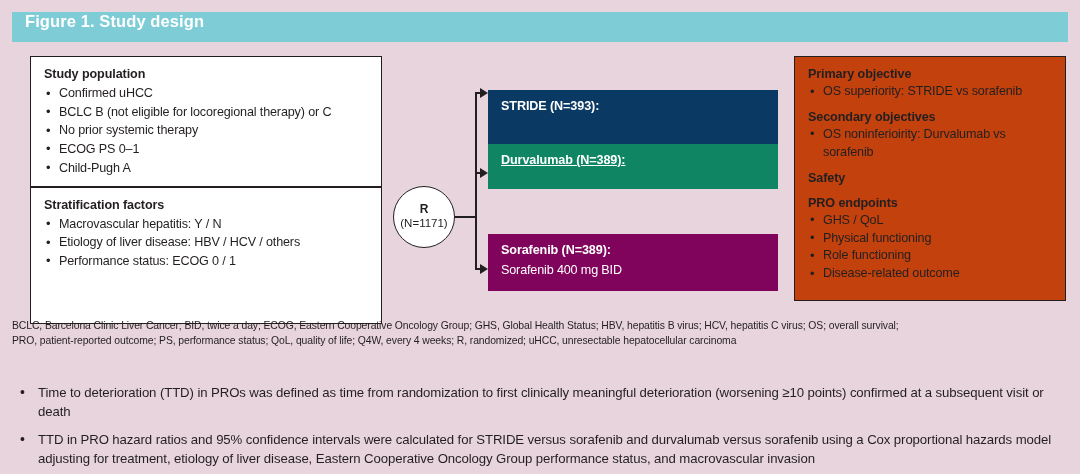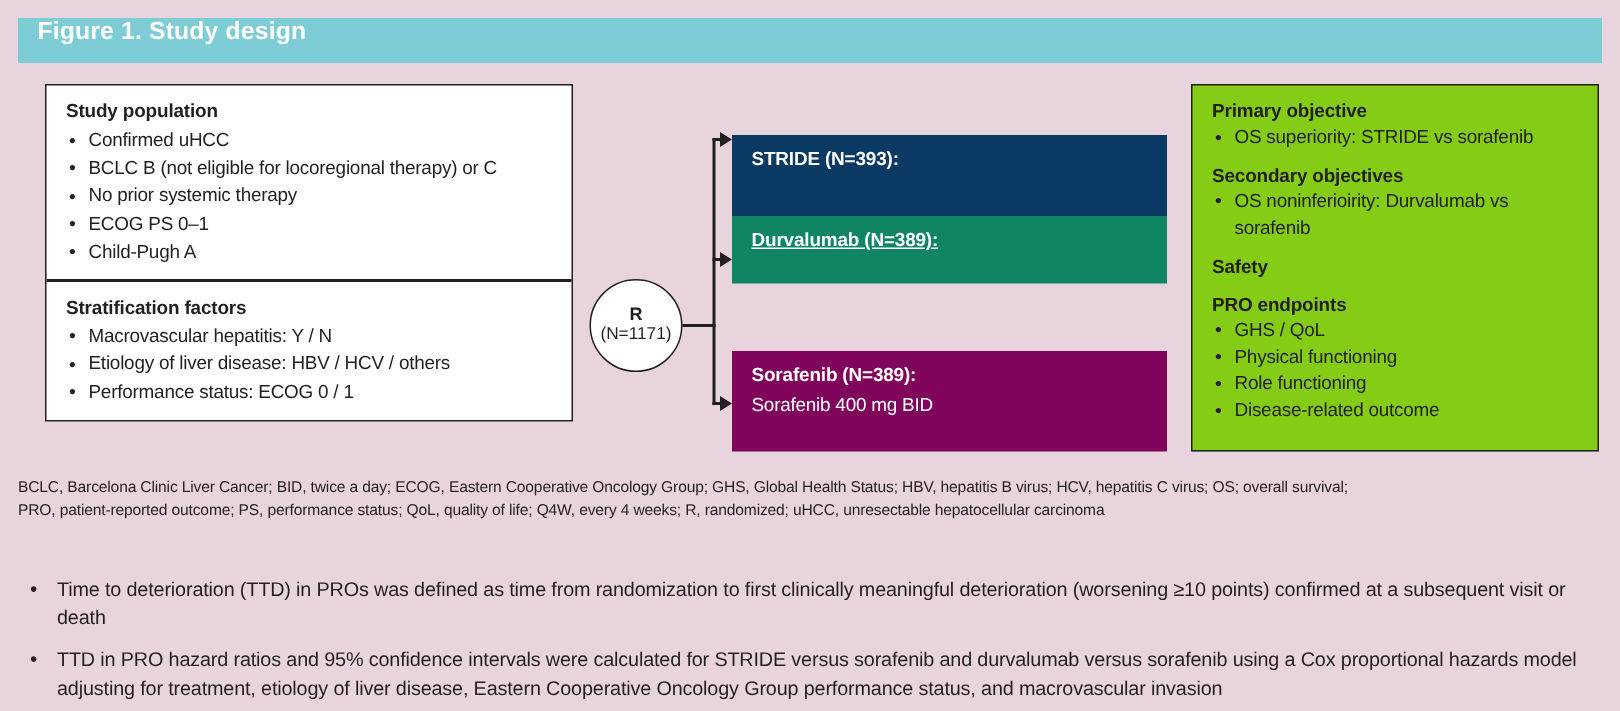--- a/index.html
+++ b/index.html
@@ -34,21 +34,21 @@
 
   
   .diagram { position: absolute; left: 0; top: 44px; width: 1080px; height: 268px; }
 
   
   .left-box {
     position: absolute;
     left: 30px;
     top: 12px;
     width: 352px;
-    height: 225px;
+    height: 268px;
     background: #ffffff;
     border: 1.4px solid #231f20;
   }
   .left-sec { padding: 10px 12px 9px 13px; }
   .left-divider { height: 1.4px; background: #231f20; }
 
   .sec-head {
     font-size: 12.6px;
     font-weight: bold;
     margin-bottom: 3px;
@@ -109,30 +109,30 @@
   .arm-title {
     font-size: 12.6px;
     font-weight: bold;
     margin-bottom: 5px;
     letter-spacing: -0.1px;
   }
   .arm-text { font-size: 12.6px; line-height: 1.42; letter-spacing: -0.15px; }
 
   #arm-stride { top: 10px; height: 78px; margin-top: 36px; }
   #arm-durva  { top: 100px; height: 45px; text-decoration: underline; }
-  #arm-sora   { top: 190px; height: 67px; }
+  #arm-sora   { top: 190px; height: 57px; }
 
   
   .right-box {
     position: absolute;
     left: 794px;
     top: 12px;
     width: 272px;
     height: 245px;
-    background: #84cc16;
+    background: #c2410c;
     border: 1.4px solid #231f20;
     padding: 10px 11px 0 13px;
   }
   .obj-head {
     font-size: 12.6px;
     font-weight: bold;
     letter-spacing: -0.1px;
     margin-bottom: 2px;
   }
   .obj-gap { height: 9px; }

